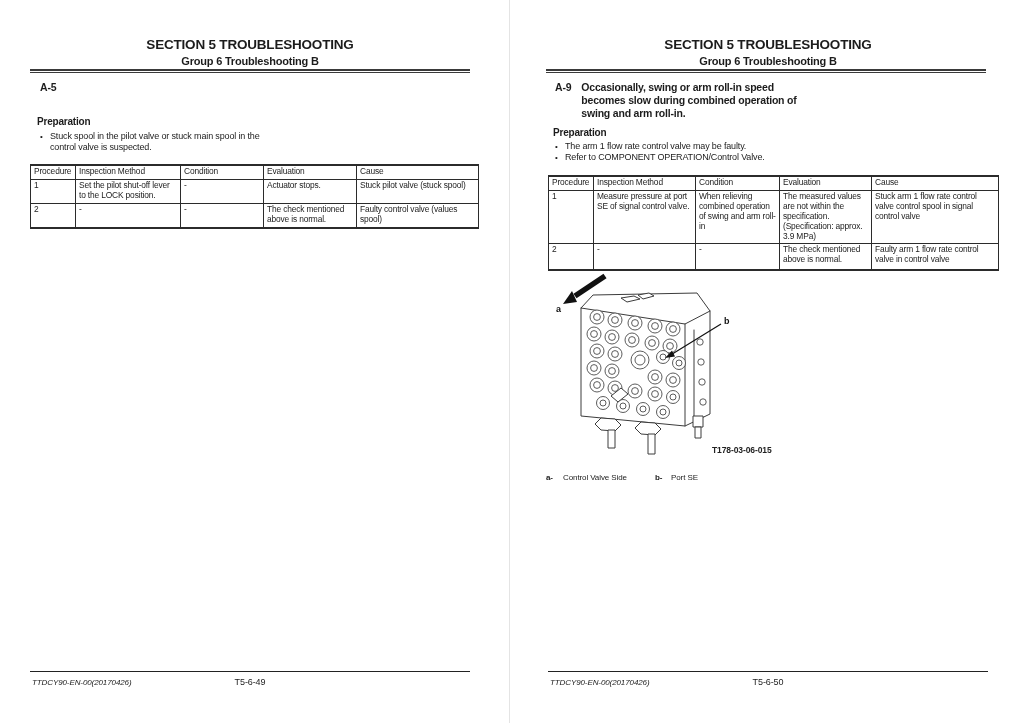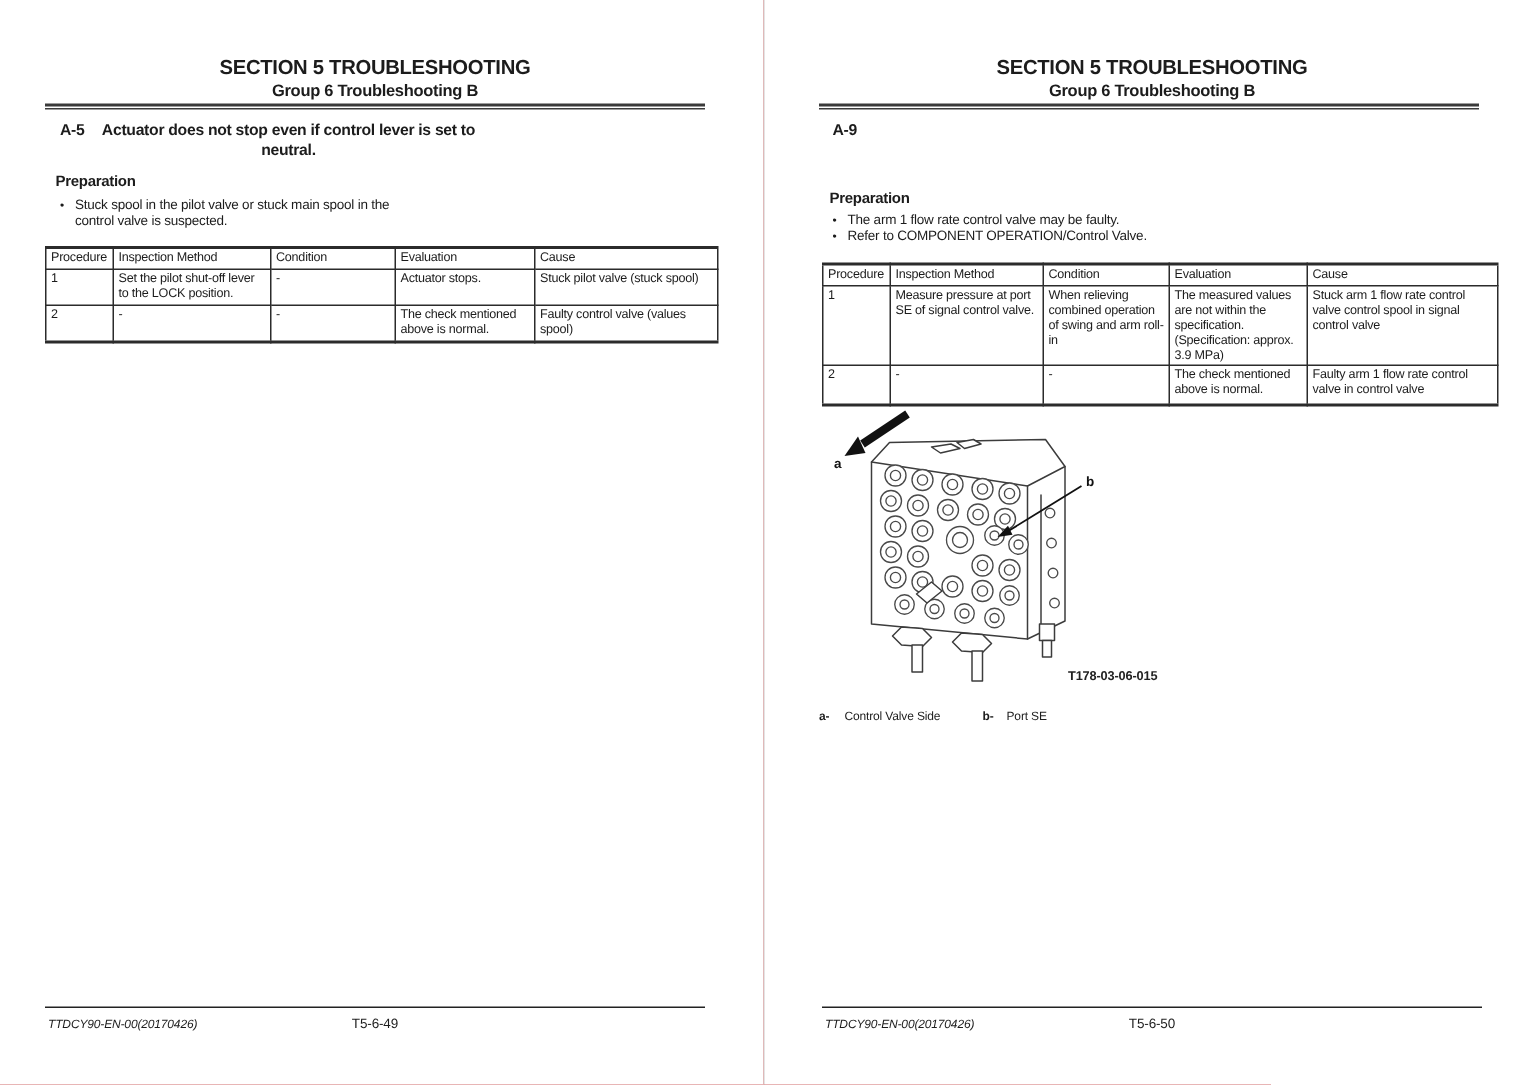--- a/index.html
+++ b/index.html
@@ -1,31 +1,31 @@
 <!DOCTYPE html>
 <html><head>
 <meta charset="utf-8">
 <style>
   * { margin:0; padding:0; box-sizing:border-box; }
   html,body { width:1019px; height:723px; background:#ffffff; overflow:hidden;
               font-family:"Liberation Sans","DejaVu Sans",sans-serif; color:#1c1c1c; }
-  .stage { position:relative; width:1019px; height:723px; background:#b91c1c; }
+  .stage { position:relative; width:1019px; height:723px; background:#4c1d95; }
   .page  { position:absolute; top:0; width:509px; height:723px; background:#fff; }
   #page-left  { left:0; }
   #page-right { left:510px; }
   .page-divider { position:absolute; left:509px; top:0; width:1px; height:723px; background:#e4e4e4; }
 
   .page-title { position:absolute; text-align:center; font-size:13.5px; font-weight:bold;
                 letter-spacing:-0.2px; white-space:nowrap; }
   .page-subtitle { position:absolute; text-align:center; font-size:11px; font-weight:bold;
                    letter-spacing:-0.2px; white-space:nowrap; }
   .dbl-rule { position:absolute; height:4px; border-top:2px solid #3a3a3a; border-bottom:1.4px solid #3a3a3a; }
 
   .section-heading { position:absolute; display:flex; font-size:10.5px; font-weight:bold;
-                     line-height:13px; letter-spacing:-0.2px;text-align:center; }
+                     line-height:13px; letter-spacing:-0.2px; }
   .section-id { flex:0 0 auto; margin-right:10px; }
   .prep-label { position:absolute; font-size:10px; font-weight:bold; letter-spacing:-0.2px; }
   .bullet-list { position:absolute; }
   .bullet-row { display:flex; font-size:9px; line-height:10.8px; letter-spacing:-0.15px; }
   .bullet-marker { flex:0 0 auto; width:10px; font-size:8px; line-height:11px; }
 
   table.ttable { position:absolute; border-collapse:collapse; table-layout:fixed;
                  font-size:8.4px; line-height:9.9px; letter-spacing:-0.15px;
                  border-top:2px solid #2b2b2b; border-bottom:2px solid #2b2b2b; }
   .ttable th, .ttable td { border:1px solid #2b2b2b; padding:1px 3px 2px 3px;
@@ -57,21 +57,20 @@
 
 <div class="stage">
 
   <div class="page" id="page-left">
     <div class="page-title" style="left:30px; top:37px; width:440px;">SECTION 5 TROUBLESHOOTING</div>
     <div class="page-subtitle" style="left:30px; top:55px; width:440px;">Group 6 Troubleshooting B</div>
     <div class="dbl-rule" style="left:30px; top:69px; width:440px;"></div>
 
     <div class="section-heading" style="left:40px; top:81px; width:290px;">
       <span class="section-id">A-5</span>
-      <span style="width:252px;">Actuator does not stop even if control lever is set to neutral.</span>
     </div>
 
     <div class="prep-label" style="left:37px; top:116px;">Preparation</div>
 
     <div class="bullet-list" style="left:40px; top:131px; width:250px;">
       <div class="bullet-row">
         <span class="bullet-marker">•</span>
         <span style="width:235px;">Stuck spool in the pilot valve or stuck main spool in the control valve is suspected.</span>
       </div>
     </div>
@@ -116,20 +115,21 @@
     <div class="footer-page" style="left:30px; top:677px; width:440px;text-align:center;">T5-6-49</div>
   </div>
 
   <div class="page" id="page-right">
     <div class="page-title" style="left:38px; top:37px; width:440px;">SECTION 5 TROUBLESHOOTING</div>
     <div class="page-subtitle" style="left:38px; top:55px; width:440px;">Group 6 Troubleshooting B</div>
     <div class="dbl-rule" style="left:36px; top:69px; width:440px;"></div>
 
     <div class="section-heading" style="left:45px; top:81px; width:280px;">
       <span class="section-id">A-9</span>
+      <span style="width:234px;">Occasionally, swing or arm roll-in speed becomes slow during combined operation of swing and arm roll-in.</span>
     </div>
 
     <div class="prep-label" style="left:43px; top:127px;">Preparation</div>
 
     <div class="bullet-list" style="left:45px; top:141px; width:260px;">
       <div class="bullet-row">
         <span class="bullet-marker">•</span>
         <span style="width:245px;">The arm 1 flow rate control valve may be faulty.</span>
       </div>
       <div class="bullet-row">

